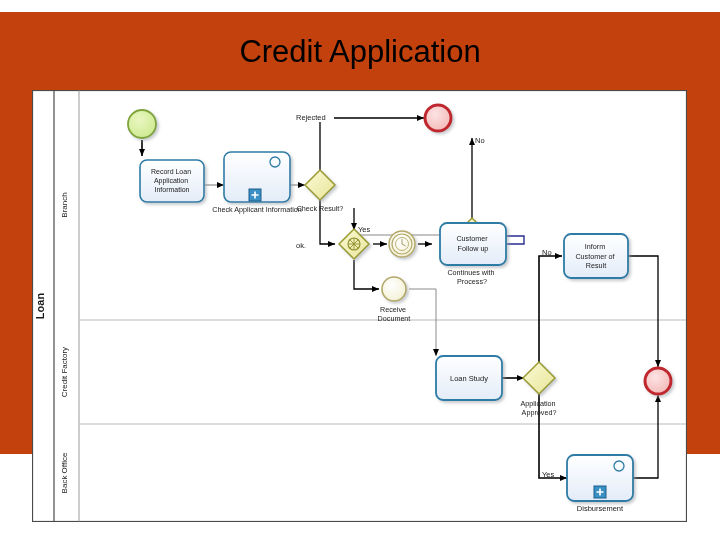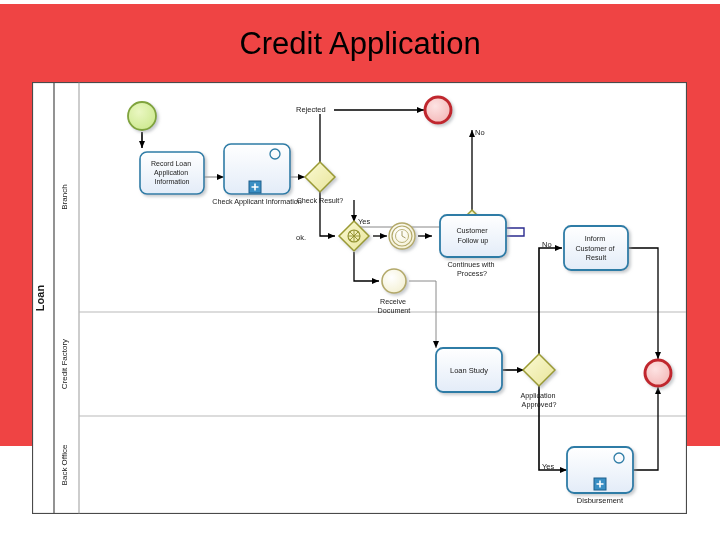--- a/index.html
+++ b/index.html
@@ -9,24 +9,24 @@
   }
   body {
     width: 720px;
     height: 540px;
     font-family: "Liberation Sans", sans-serif;
     overflow: hidden;
     position: relative;
   }
   #slide {
     position: absolute;
-    left: 0; top: 4px;
+    left: 0; top: 12px;
     width: 720px;
     height: 442px;
-    background: #ef4444;
+    background: #c2410c;
   }
   #slide-title {
     position: absolute;
     left: 0;
     top: 22px;
     width: 720px;
     text-align: center;
     font-size: 31px;
     font-weight: normal;
     color: #000000;

